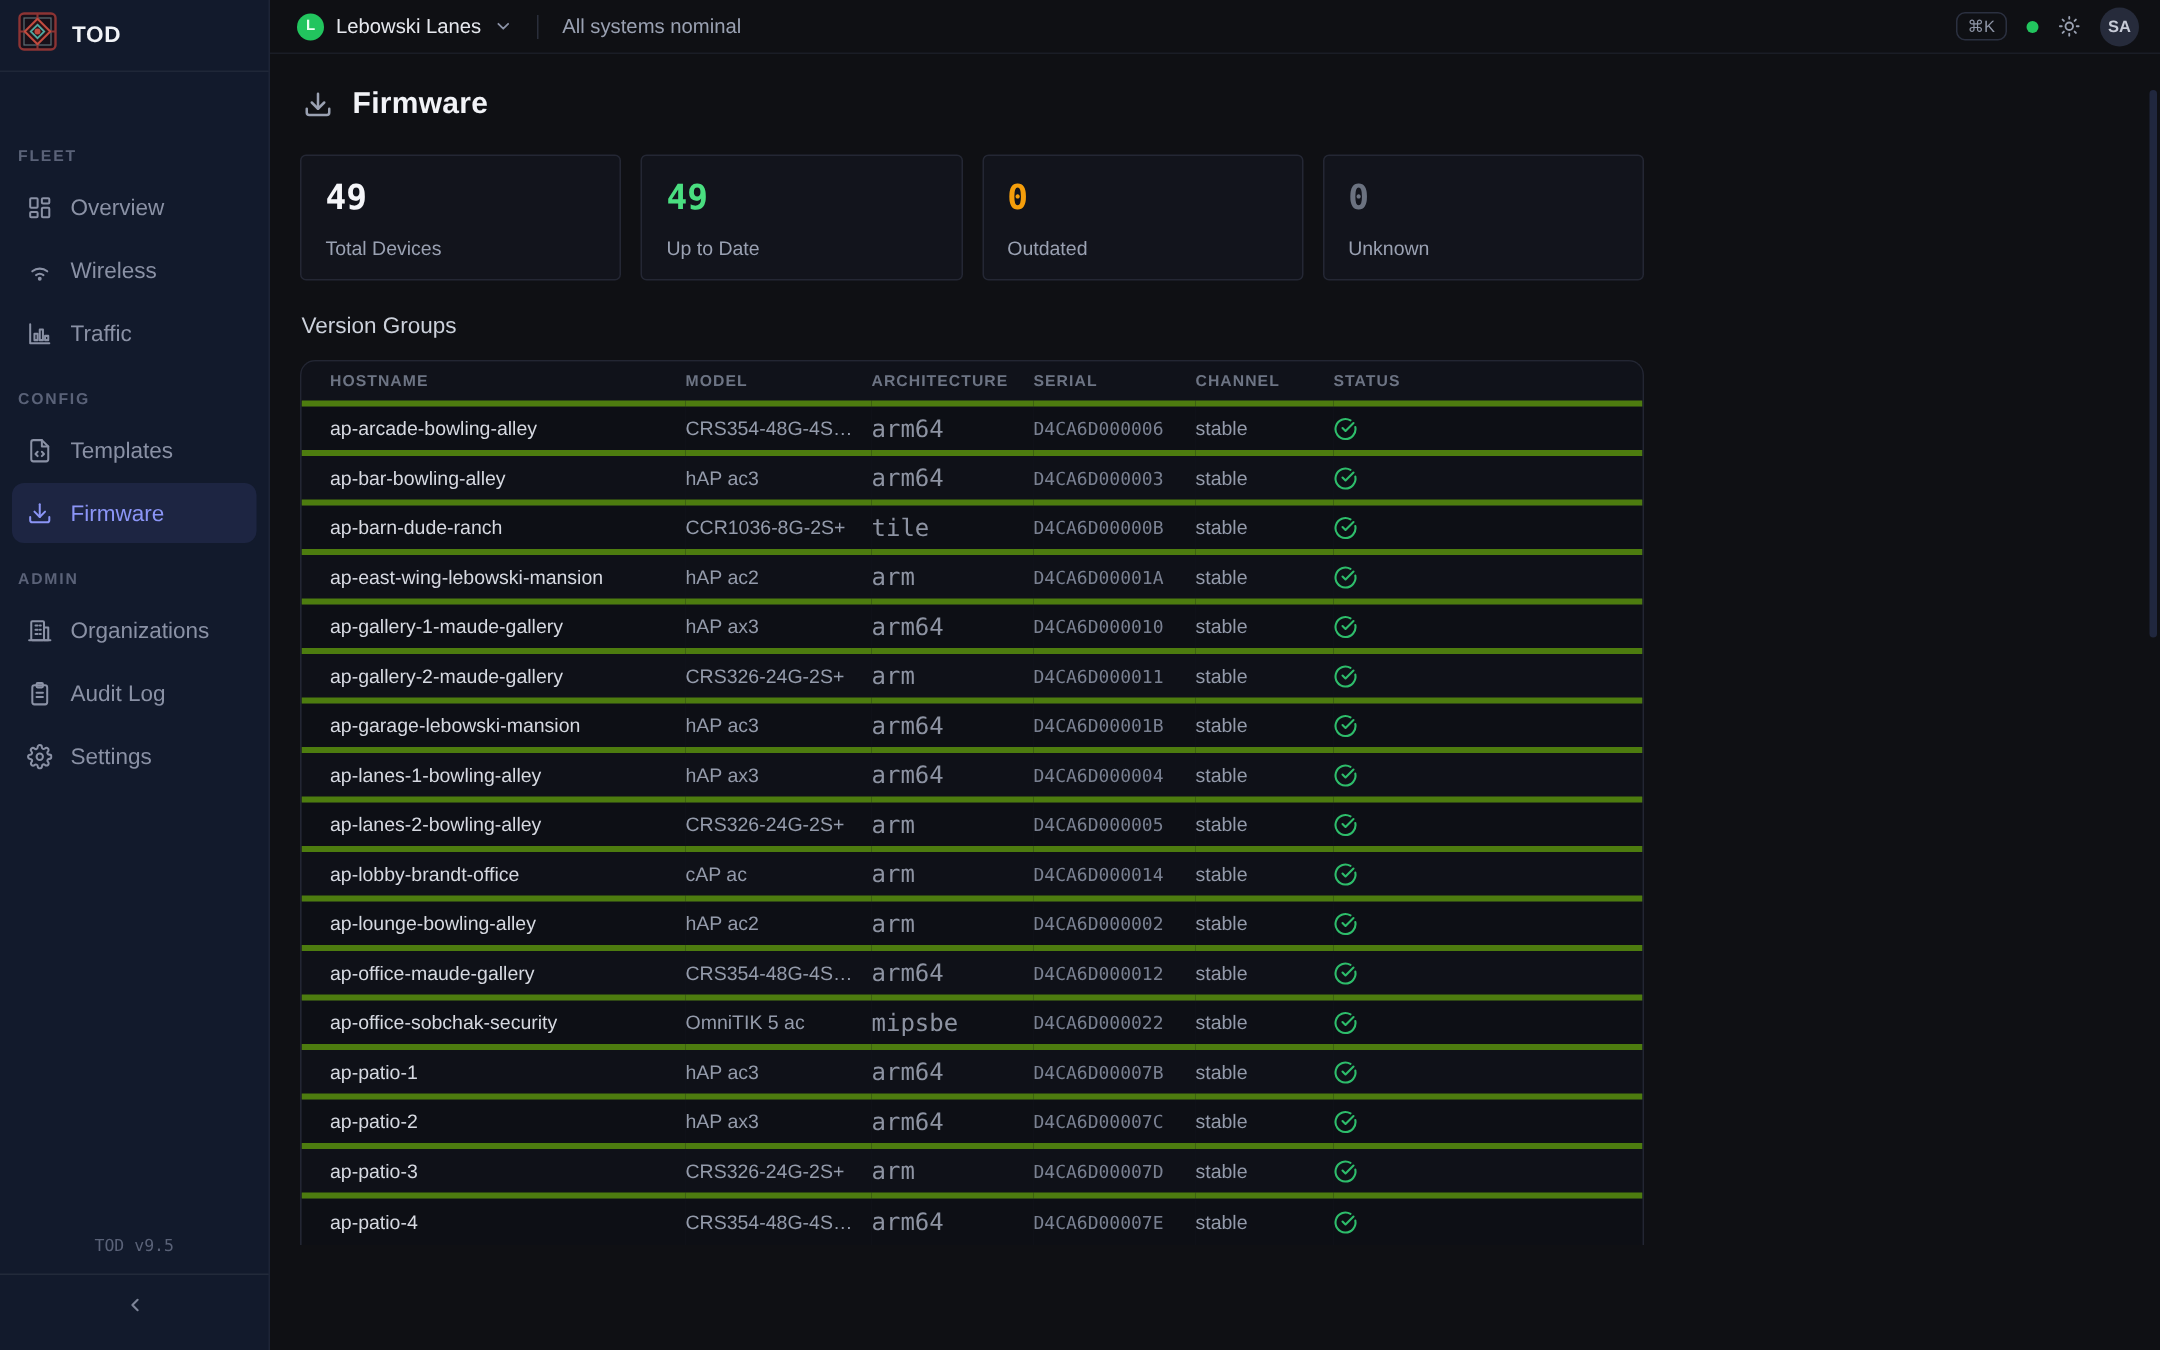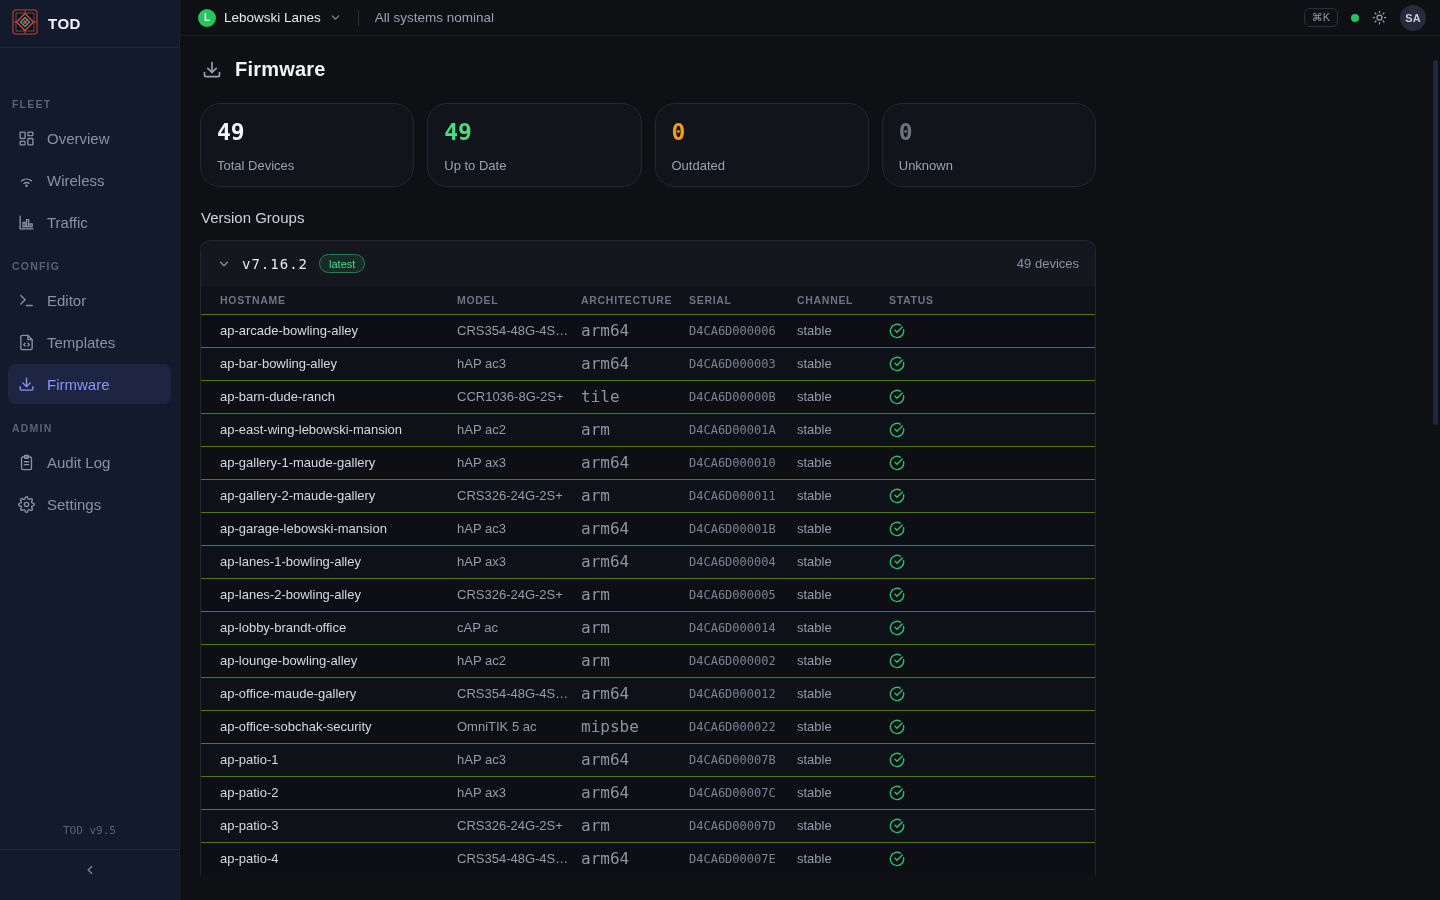--- a/index.html
+++ b/index.html
@@ -42,21 +42,21 @@
   .health-dot { width:8px; height:8px; border-radius:50%; background:#22c55e; }
   .theme-btn { color:#9aa1b2; cursor:pointer; display:flex; }
   .user-avatar { width:26px; height:26px; border-radius:50%; background:#262b3b; color:#c7cbd7;
     font-size:11px; font-weight:600; display:flex; align-items:center; justify-content:center; cursor:pointer; }
 
   .content { padding:20px 0 0 20px; width:916px; }
   .page-title-row { display:flex; align-items:center; gap:13px; margin:2px 0 22px 2px; color:#9aa1b2; }
   .page-title { color:#f2f3f7; font-size:20px; font-weight:600; letter-spacing:.2px; }
 
   .stats { display:grid; grid-template-columns:repeat(4,1fr); gap:13px; width:896px; }
-  .stat-card { background:#12141c; border:1px solid #242734; border-radius:20px; height:84px;
+  .stat-card { background:#12141c; border:1px solid #242734; border-radius:4px; height:84px;
     padding:15px 16px 13px; display:flex; flex-direction:column; justify-content:space-between; }
   .stat-value { font-family:"DejaVu Sans Mono", monospace; font-size:23px; font-weight:700; }
   .stat-label { color:#9aa1b2; font-size:13px; }
 
   .section-title { color:#ccd1db; font-size:15px; margin:22px 0 14px 1px; }
 
   .group-card { width:896px; background:#13151d; border:1px solid #232633; border-radius:10px 10px 0 0;
     border-bottom:none; overflow:hidden; }
   .group-header { height:45px; display:flex; align-items:center; gap:11px; padding:0 16px;
     background:#15171f; cursor:pointer; }
@@ -68,21 +68,21 @@
 
   table { width:100%; border-collapse:collapse; table-layout:fixed; }
   thead th { height:28px; background:#10121a; color:#6d7484; font-size:10.5px; font-weight:600;
     letter-spacing:.7px; text-align:left; text-transform:uppercase; padding:0; }
   th.c-host, td.c-host { width:256px; padding-left:19px; }
   th.c-model, td.c-model { width:124px; }
   th.c-arch, td.c-arch { width:108px; }
   th.c-serial, td.c-serial { width:108px; }
   th.c-channel, td.c-channel { width:92px; }
   th.c-status, td.c-status { width:auto; }
-  tbody tr { height:33px; border-top:1px solid #4d7c0f; background:#0d0f15; }
+  tbody tr { height:33px; border-top:4px solid #4d7c0f; background:#0d0f15; }
   tbody tr:nth-child(even) { background:#0f1118; }
   td { font-size:13px; white-space:nowrap; overflow:hidden; text-overflow:ellipsis; padding-right:10px; }
   td.c-host { color:#d6d9e1; }
   td.c-model { color:#949bab; }
   td.c-arch { color:#8d93a2; font-family:"DejaVu Sans Mono", monospace; font-size:16px; }
   td.c-serial { color:#7a8192; font-family:"DejaVu Sans Mono", monospace; font-size:12px; }
   td.c-channel { color:#949bab; }
   td.c-status svg { display:block; }
 
   .scroll-thumb { position:absolute; right:2px; top:60px; width:5px; height:365px;
@@ -137,47 +137,49 @@
               <rect x="12" y="8" width="3" height="10"></rect>
               <rect x="17" y="14" width="3" height="4"></rect>
             </svg>
           </span>
           <span>Traffic</span>
         </div>
         <div class="nav-section-label">CONFIG</div>
         <div class="nav-item">
           <span class="nv-icon">
             <svg width="17" height="17" viewBox="0 0 24 24" fill="none" stroke="currentColor" stroke-width="1.9" stroke-linecap="round" stroke-linejoin="round">
-              <path d="M4 17l6-6-6-6"></path>
-              <path d="M12 19h8"></path>
-            </svg>
-          </span>
-          <span>Editor</span>
-        </div>
-        <div class="nav-item">
-          <span class="nv-icon">
-            <svg width="17" height="17" viewBox="0 0 24 24" fill="none" stroke="currentColor" stroke-width="1.9" stroke-linecap="round" stroke-linejoin="round">
               <path d="M14 2H6a2 2 0 0 0-2 2v16a2 2 0 0 0 2 2h12a2 2 0 0 0 2-2V8z"></path>
               <path d="M14 2v6h6"></path>
               <path d="M10 13l-2 2 2 2M14 13l2 2-2 2"></path>
             </svg>
           </span>
           <span>Templates</span>
         </div>
         <div class="nav-item active">
           <span class="nv-icon">
             <svg width="17" height="17" viewBox="0 0 24 24" fill="none" stroke="currentColor" stroke-width="1.9" stroke-linecap="round" stroke-linejoin="round">
               <path d="M21 15v3a2 2 0 0 1-2 2H5a2 2 0 0 1-2-2v-3"></path>
               <path d="M7 10l5 5 5-5"></path>
               <path d="M12 15V3"></path>
             </svg>
           </span>
           <span>Firmware</span>
         </div>
         <div class="nav-section-label">ADMIN</div>
+        <div class="nav-item">
+          <span class="nv-icon">
+            <svg width="17" height="17" viewBox="0 0 24 24" fill="none" stroke="currentColor" stroke-width="1.9" stroke-linecap="round" stroke-linejoin="round">
+              <rect x="4" y="3" width="12" height="18" rx="1"></rect>
+              <path d="M16 9h4v12h-4"></path>
+              <path d="M8 7h2M8 11h2M8 15h2M12 7h1M12 11h1M12 15h1"></path>
+              <path d="M2 21h20"></path>
+            </svg>
+          </span>
+          <span>Organizations</span>
+        </div>
         <div class="nav-item">
           <span class="nv-icon">
             <svg width="17" height="17" viewBox="0 0 24 24" fill="none" stroke="currentColor" stroke-width="1.9" stroke-linecap="round" stroke-linejoin="round">
               <rect x="5" y="4" width="14" height="18" rx="2"></rect>
               <rect x="9" y="2" width="6" height="4" rx="1"></rect>
               <path d="M9 11h6M9 15h6"></path>
             </svg>
           </span>
           <span>Audit Log</span>
         </div>
@@ -250,30 +252,20 @@
           </div>
           <div class="stat-card">
             <div class="stat-value" style="color: rgb(107, 114, 128);">0</div>
             <div class="stat-label">Unknown</div>
           </div>
         </div>
 
       <div class="section-title">Version Groups</div>
 
       <div class="group-card">
-        <div class="group-header">
-          <span class="gh-chevron">
-            <svg width="14" height="14" viewBox="0 0 24 24" fill="none" stroke="currentColor" stroke-width="2.2" stroke-linecap="round" stroke-linejoin="round">
-                <path d="M6 9l6 6 6-6"></path>
-              </svg>
-          </span>
-          <span class="gh-version">v7.16.2</span>
-          <span class="gh-badge">latest</span>
-          <span class="gh-count">49 devices</span>
-        </div>
         <table>
           <thead>
               <tr id="thead-row">
                 <th class="c-host">HOSTNAME</th>
                 <th class="c-model">MODEL</th>
                 <th class="c-arch">ARCHITECTURE</th>
                 <th class="c-serial">SERIAL</th>
                 <th class="c-channel">CHANNEL</th>
                 <th class="c-status">STATUS</th>
               </tr>

